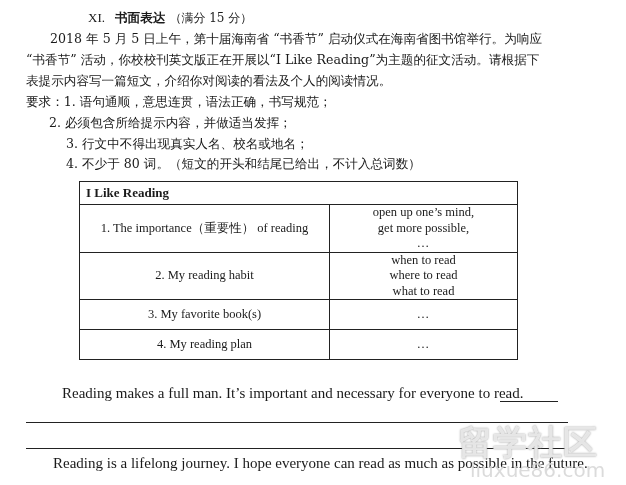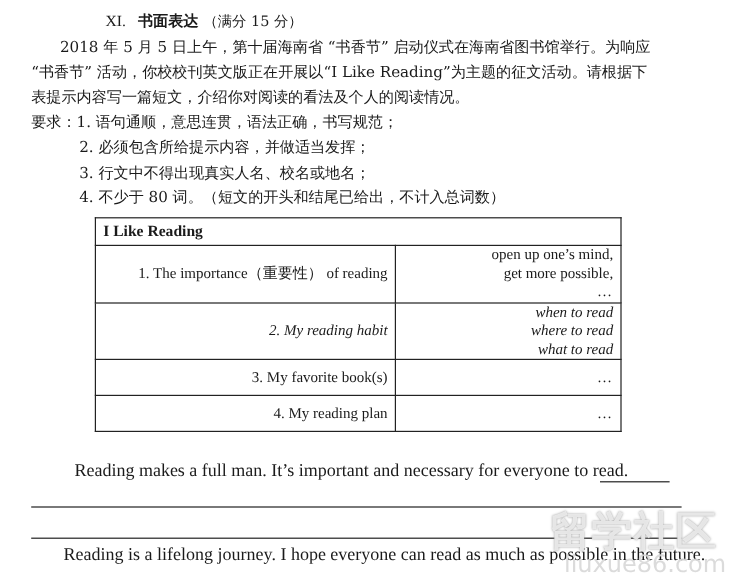--- a/index.html
+++ b/index.html
@@ -17,29 +17,29 @@
   .score { font-size: 12px; }
   table.outline {
     position: absolute; left: 79px; top: 181px; width: 439px;
     border-collapse: collapse;
     font-family: "Liberation Serif", serif; font-size: 12.5px;
   }
   table.outline td, table.outline th {
     border: 1.3px solid #222;
     padding: 0 6px;
     vertical-align: middle;
-    text-align: right;
+    text-align: center;
   }
   table.outline th {
     height: 22px; text-align: left; font-weight: bold; font-size: 13px;
   }
   table.outline td.left { width: 237px; margin-top: 32px; }
   .cell-line { display: block; line-height: 15.5px; }
   .row1 td { height: 46px; }
-  .row2 td { height: 46px; font-style: italic; }
+  .row2 td { height: 46px; }
   .row3 td { height: 29px; }
   .row4 td { height: 29px; }
   .ellipsis { letter-spacing: 1px; }
   .essay {
     position: absolute; white-space: nowrap;
     font-family: Liberation Serif, serif; font-size: 15px;
   }
   .blank-short {
     position: absolute; left: 500px; top: 401px; width: 58px;
     border-bottom: 1.3px solid #222;
@@ -68,21 +68,21 @@
   <span class="score">（满分 15 分）</span>
 </div>
 
 <div class="line" style="left:50px; top:31px;">2018 年 5 月 5 日上午，第十届海南省 “书香节” 启动仪式在海南省图书馆举行。为响应</div>
 <div class="line" style="left:26px; top:52px;">“书香节” 活动，你校校刊英文版正在开展以“I Like Reading”为主题的征文活动。请根据下</div>
 <div class="line" style="left:26px; top:73px;">表提示内容写一篇短文，介绍你对阅读的看法及个人的阅读情况。</div>
 
 <div class="line" style="left:26px; top:94px;">
   <span>要求：</span><span>1. 语句通顺，意思连贯，语法正确，书写规范；</span>
 </div>
-<div class="line" style="left:66px; top:115px;">2. 必须包含所给提示内容，并做适当发挥；</div>
+<div class="line" style="left:49px; top:115px;">2. 必须包含所给提示内容，并做适当发挥；</div>
 <div class="line" style="left:66px; top:136px;">3. 行文中不得出现真实人名、校名或地名；</div>
 <div class="line" style="left:66px; top:156px;">4. 不少于 80 词。（短文的开头和结尾已给出，不计入总词数）</div>
 
 <table class="outline">
   <tbody>
       <tr>
     <th colspan="2">I Like Reading</th>
   </tr>
   <tr class="row1">
     <td class="left">1. The importance（重要性） of reading</td>

